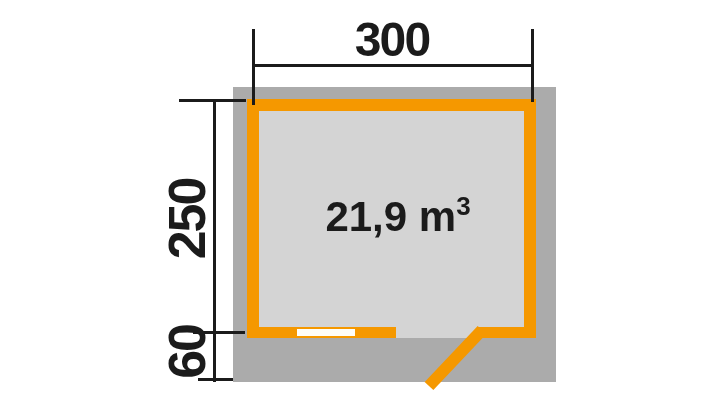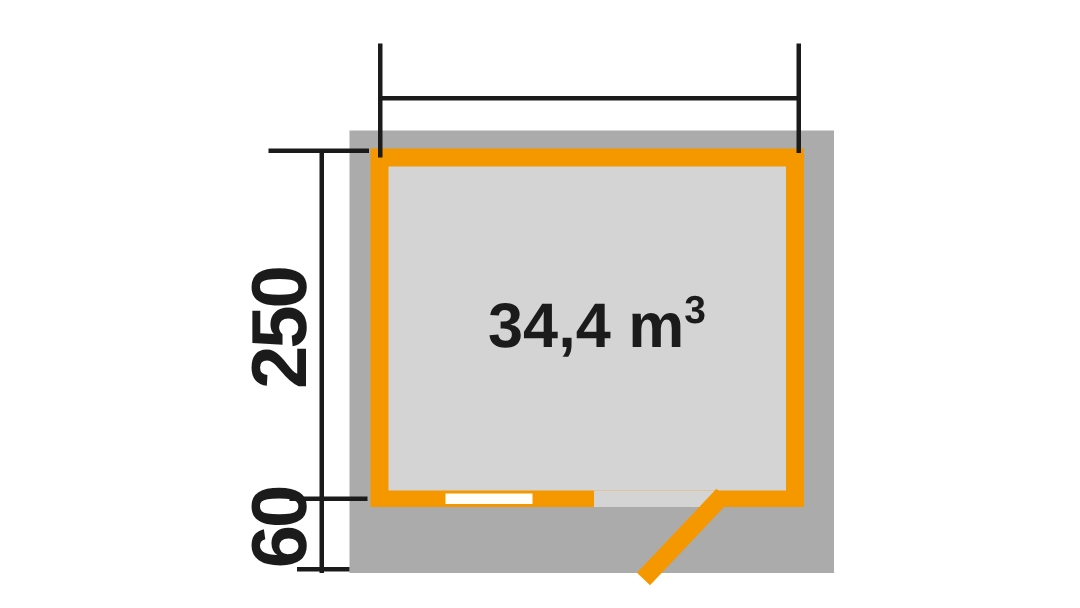--- a/index.html
+++ b/index.html
@@ -64,25 +64,26 @@
   <div class="abs door-opening"></div>
   <div class="abs window"></div>
 
   <svg class="abs door-svg" viewBox="0 0 720 405" xmlns="http://www.w3.org/2000/svg">
     <line x1="482" y1="330" x2="429" y2="386" stroke="#F59800" stroke-width="12" stroke-linecap="butt"></line>
   </svg>
 
   <div class="abs dline dim-w-line"></div>
   <div class="abs dline dim-w-ext-left"></div>
   <div class="abs dline dim-w-ext-right"></div>
+  <div class="abs dim-label label-width">300</div>
 
   <div class="abs dline dim-h-line"></div>
   <div class="abs dline dim-h-tick-top"></div>
   <div class="abs dline dim-h-tick-mid"></div>
   <div class="abs dline dim-h-tick-bottom"></div>
   <div class="abs dim-label label-depth">250</div>
   <div class="abs dim-label label-overhang">60</div>
 
   <div class="abs area-label">
-    <span>34,4 m</span><span class="sup">3</span>
+    <span>21,9 m</span><span class="sup">3</span>
   </div>
 
 </div>
 
 </body></html>

